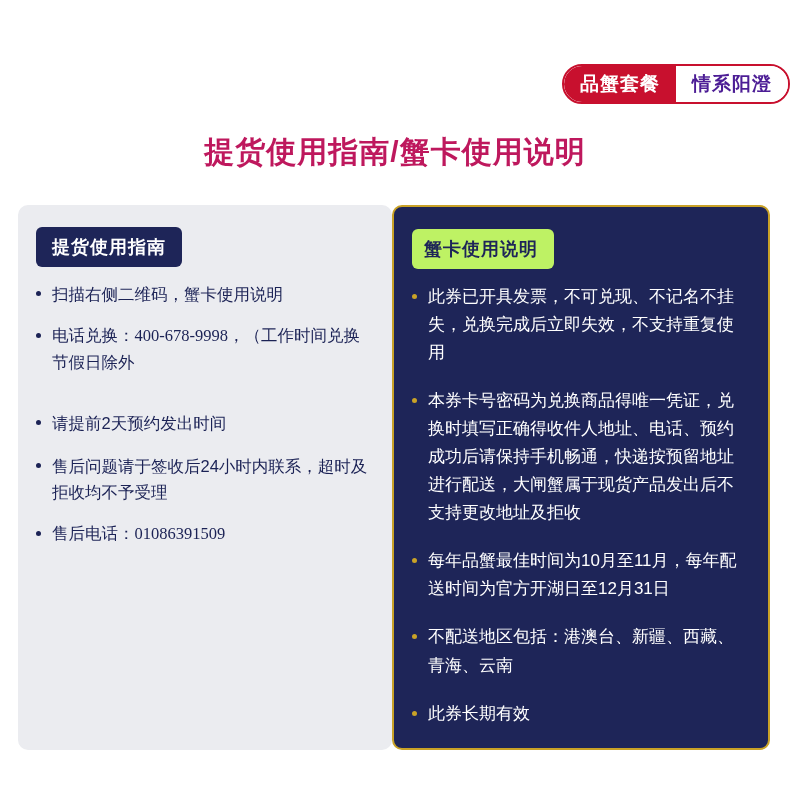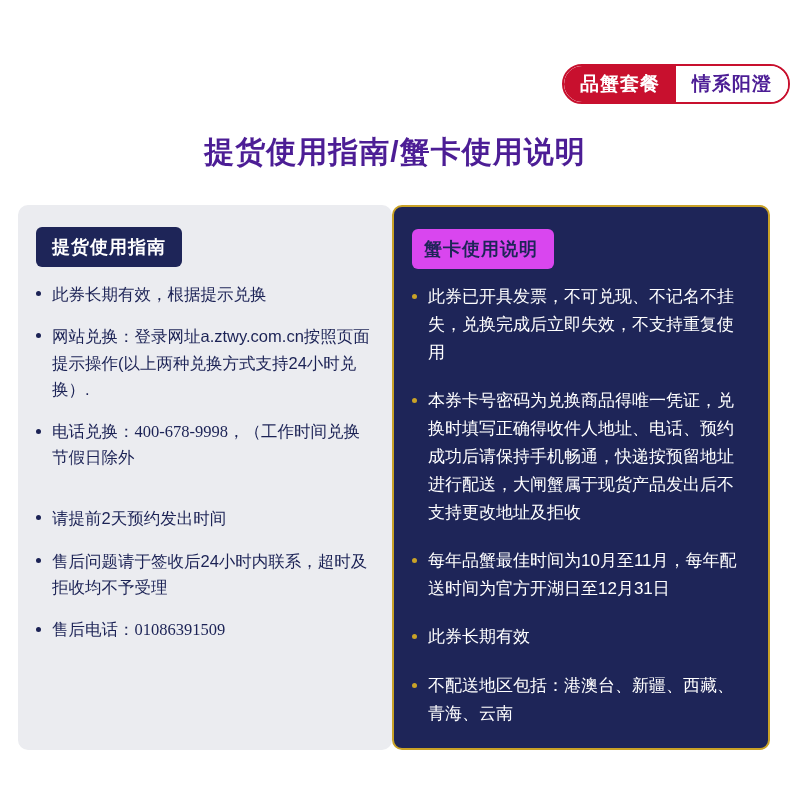--- a/index.html
+++ b/index.html
@@ -56,21 +56,21 @@
     padding: 0 16px;
     display: flex;
     align-items: center;
     background: #ffffff;
   }
 
   .main-title {
     text-align: center;
     font-size: 30px;
     font-weight: bold;
-    color: #4c1d95;
+    color: #be185d;
     margin-top: 28px;
     letter-spacing: 1px;
   }
 
   
   .panels {
     display: flex;
     padding: 0 18px;
     margin-top: 32px;
     box-sizing: border-box;
@@ -97,21 +97,21 @@
     display: inline-block;
     background: #1e2558;
     color: #ffffff;
     font-size: 18px;
     font-weight: bold;
     border-radius: 6px;
     padding: 8px 16px;
     letter-spacing: 1px;
   }
   .chip-gold {
-    background: #d946ef;
+    background: #bef264;
     color: #1e2558;
     padding-left: 12px;
   }
   .chip-spacer {
     height: 14px;
   }
   .chip-spacer-lg {
     height: 20px;
   }
 
@@ -167,39 +167,38 @@
   </div>
 
   <div class="main-title">提货使用指南/蟹卡使用说明</div>
 
   <div class="panels">
 
     <div class="panel panel-left">
       <div class="chip">提货使用指南</div>
       <div class="chip-spacer"></div>
       <ul class="bullets">
-        <li>此券长期有效，根据提示兑换</li>
-        <li>网站兑换：登录网址a.ztwy.com.cn按照页面提示操作(以上两种兑换方式支持24小时兑换）.</li>
+        <li>扫描右侧二维码，蟹卡使用说明</li>
         <li>电话兑换：400-678-9998，（工作时间兑换节假日除外</li>
       </ul>
       <div class="chip-spacer-lg"></div>
       <div class="chip-spacer"></div>
       <ul class="bullets">
         <li>请提前2天预约发出时间</li>
         <li>售后问题请于签收后24小时内联系，超时及拒收均不予受理</li>
         <li>售后电话：01086391509</li>
       </ul>
     </div>
 
     <div class="panel panel-right">
       <div class="chip chip-gold">蟹卡使用说明</div>
       <div class="chip-spacer"></div>
       <ul class="bullets">
         <li>此券已开具发票，不可兑现、不记名不挂失，兑换完成后立即失效，不支持重复使用</li>
         <li>本券卡号密码为兑换商品得唯一凭证，兑换时填写正确得收件人地址、电话、预约成功后请保持手机畅通，快递按预留地址进行配送，大闸蟹属于现货产品发出后不支持更改地址及拒收</li>
         <li>每年品蟹最佳时间为10月至11月，每年配送时间为官方开湖日至12月31日</li>
+        <li>不配送地区包括：港澳台、新疆、西藏、青海、云南</li>
         <li>此券长期有效</li>
-        <li>不配送地区包括：港澳台、新疆、西藏、青海、云南</li>
       </ul>
     </div>
 
   </div>
 </div>
 
 </body></html>

